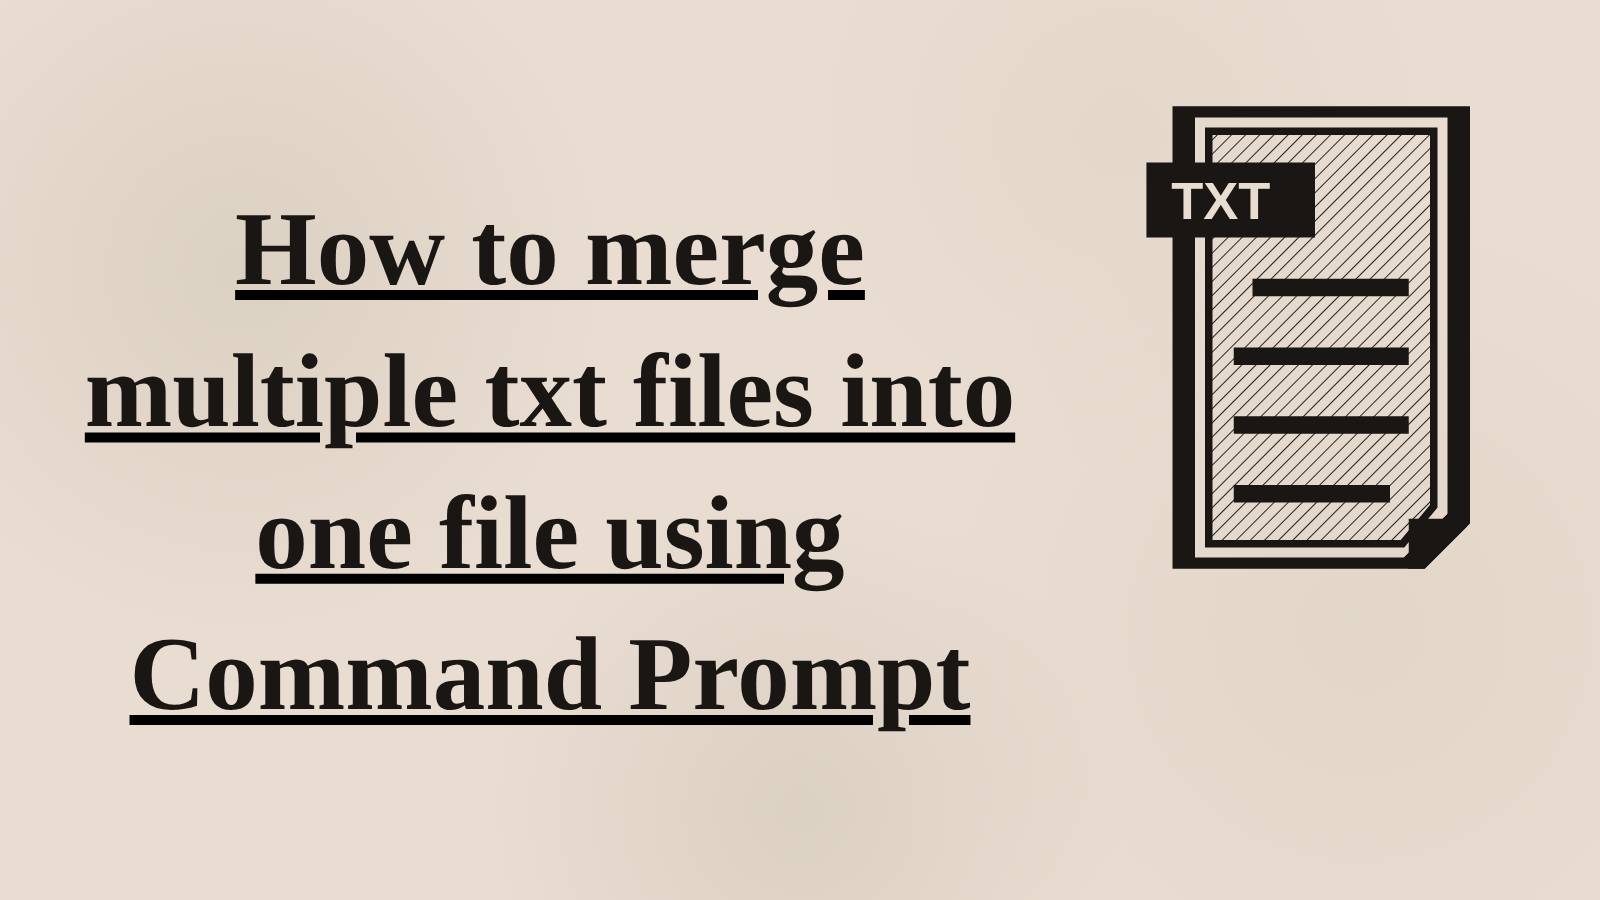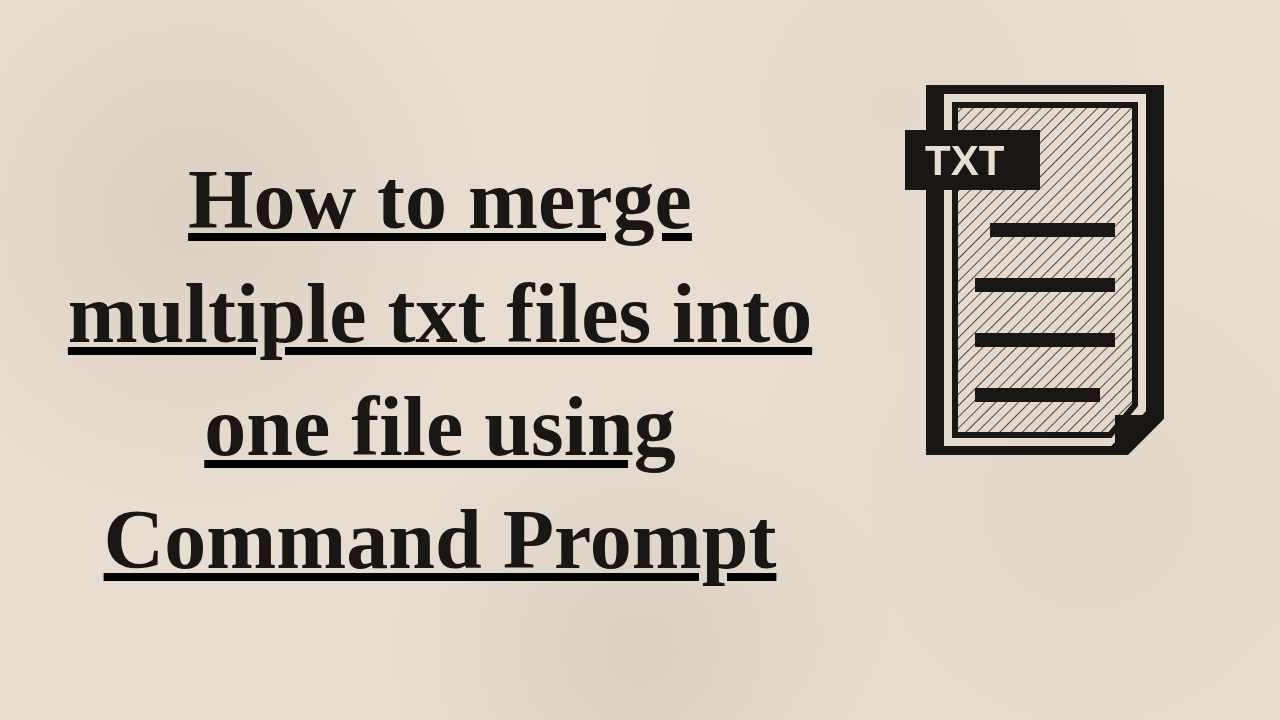--- a/index.html
+++ b/index.html
@@ -37,21 +37,21 @@
       font-weight: bold;
       line-height: 1.35;
       text-align: center;
       width: 760px;
       margin-top: 20px;
       font-family: Georgia, serif;
     }
     
     .icon-wrapper {
       position: absolute;
-      right: 95px;
+      right: 83px;
       top: 85px;
     }
     
     .txt-icon {
       width: 280px;
       height: 370px;
     }
   </style>
 </head>
 <body>

